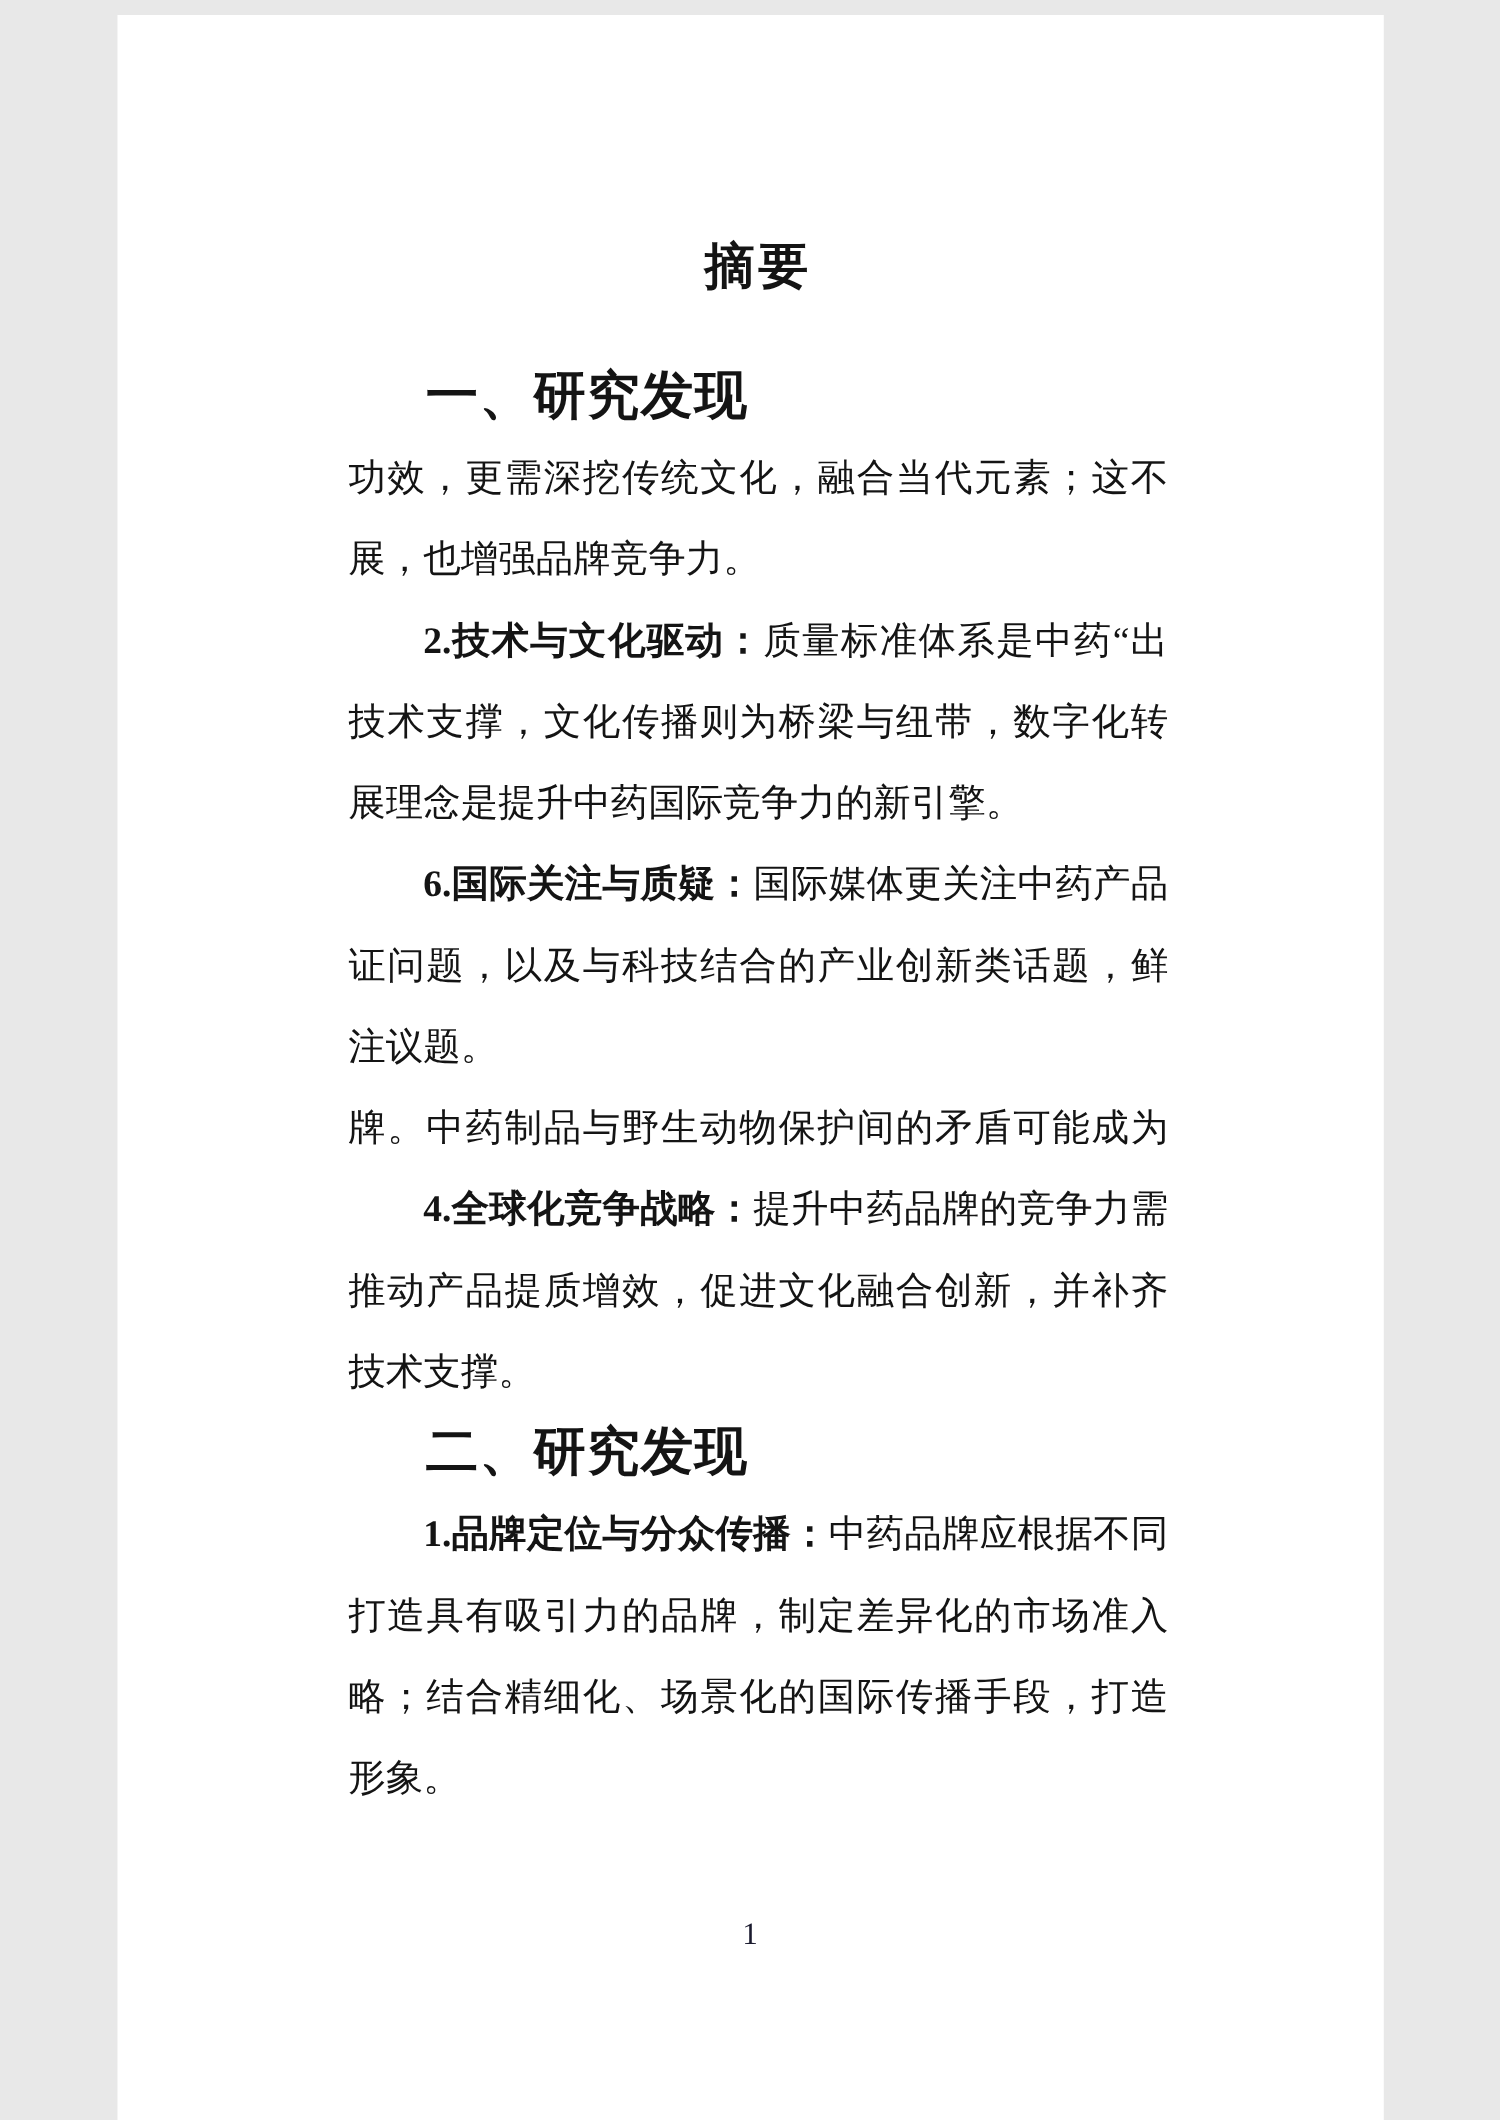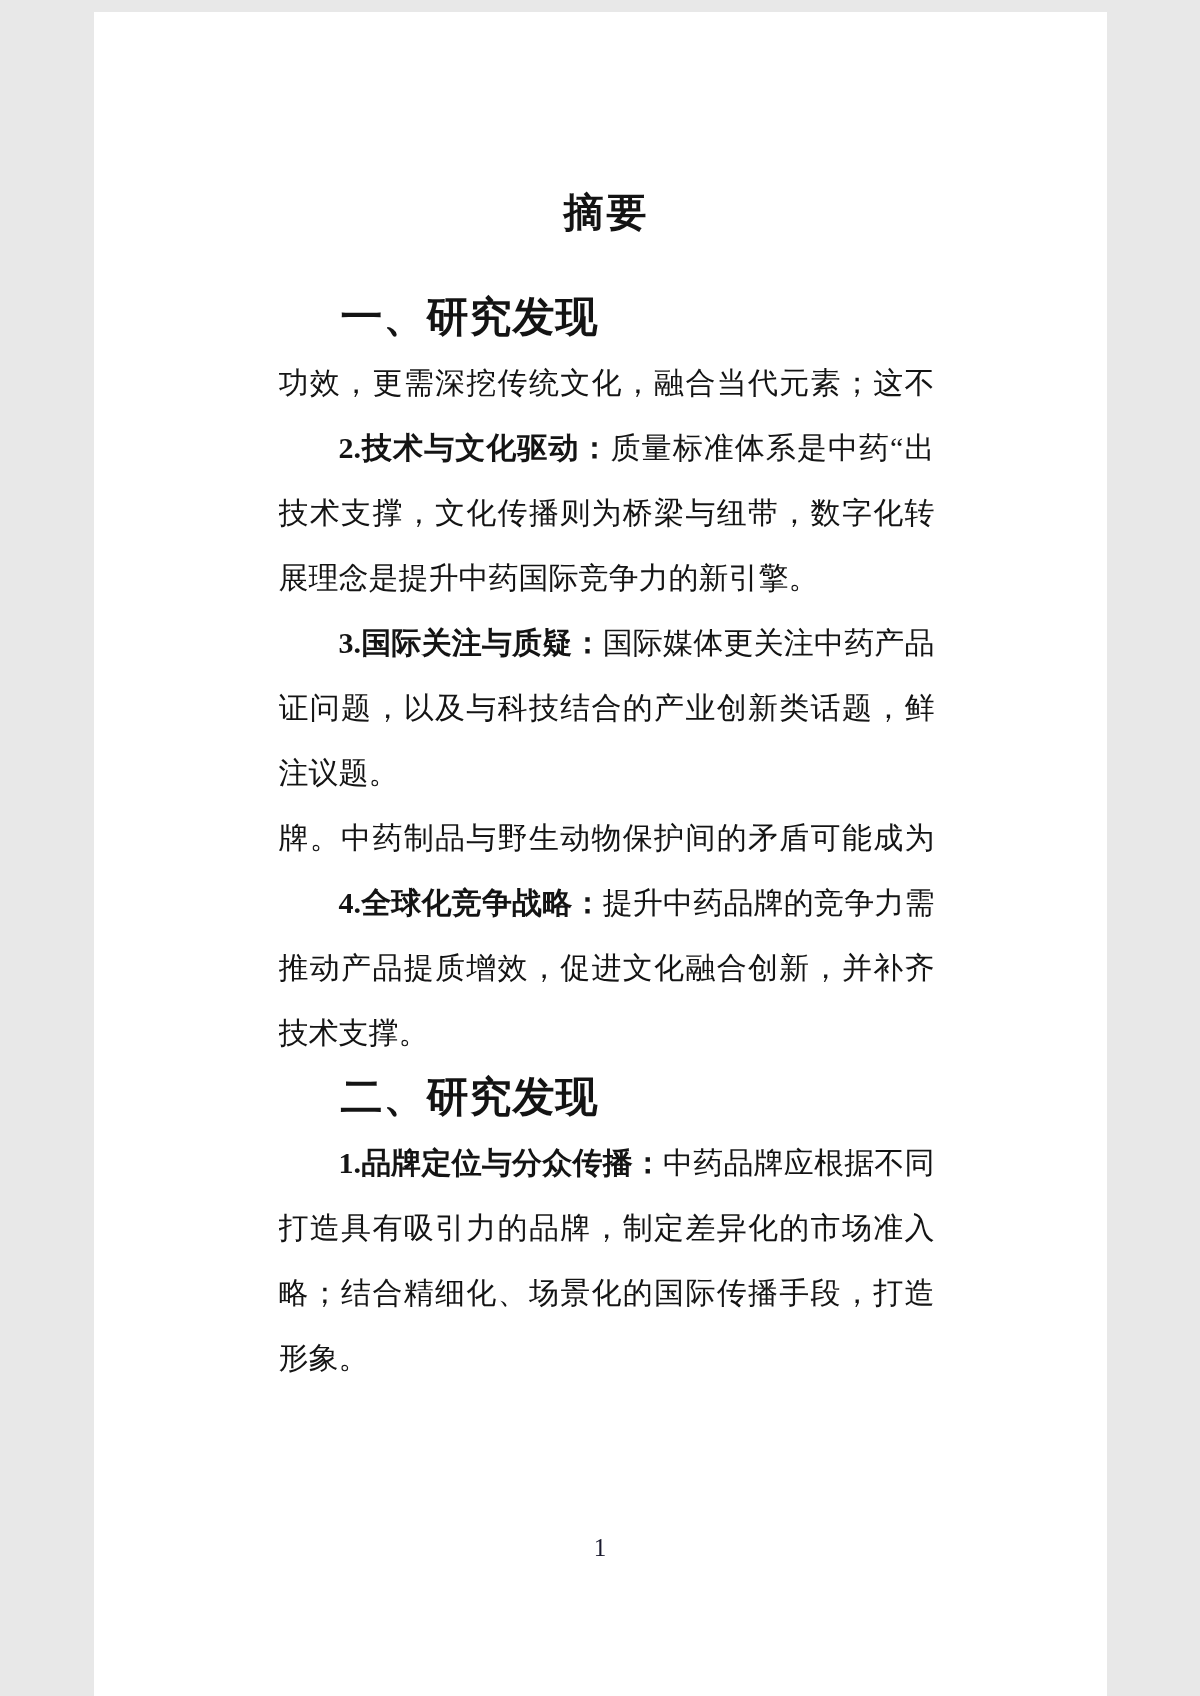--- a/index.html
+++ b/index.html
@@ -59,24 +59,25 @@
 </style>
 </head>
 <body>
 
 <div class="page">
   <div class="content">
     <h1 class="doc-title">摘要</h1>
     <div>
         <div class="heading">一、研究发现</div>
         <div class="line fill"><span>功效，更需深挖传统文化，融合当代元素；这不仅带动相关产业发</span></div>
+        <div class="line"><span>展，也增强品牌竞争力。</span></div>
         <div class="line fill indent"><b>2.技术与文化驱动：</b><span>质量标准体系是中药“出海”不可或缺的</span></div>
         <div class="line fill"><span>技术支撑，文化传播则为桥梁与纽带，数字化转型和绿色可持续发</span></div>
         <div class="line"><span>展理念是提升中药国际竞争力的新引擎。</span></div>
-        <div class="line fill indent"><b>3.国际关注与质疑：</b><span>国际媒体更关注中药产品疗效的科学性验</span></div>
+        <div class="line fill indent"><b>6.国际关注与质疑：</b><span>国际媒体更关注中药产品疗效的科学性验</span></div>
         <div class="line fill"><span>证问题，以及与科技结合的产业创新类话题，鲜少涉及具体中药品</span></div>
         <div class="line"><span>注议题。</span></div>
         <div class="line fill"><span>牌。中药制品与野生动物保护间的矛盾可能成为多国媒体重点关</span></div>
         <div class="line fill indent"><b>4.全球化竞争战略：</b><span>提升中药品牌的竞争力需要加强国际合作、</span></div>
         <div class="line fill"><span>推动产品提质增效，促进文化融合创新，并补齐自身短板，优化国</span></div>
         <div class="line"><span>技术支撑。</span></div>
         <div class="heading">二、研究发现</div>
         <div class="line fill indent"><b>1.品牌定位与分众传播：</b><span>中药品牌应根据不同国家市场和消</span></div>
         <div class="line fill"><span>打造具有吸引力的品牌，制定差异化的市场准入逻辑和品牌传播策</span></div>
         <div class="line fill"><span>略；结合精细化、场景化的国际传播手段，打造具有吸引力的品牌</span></div>

